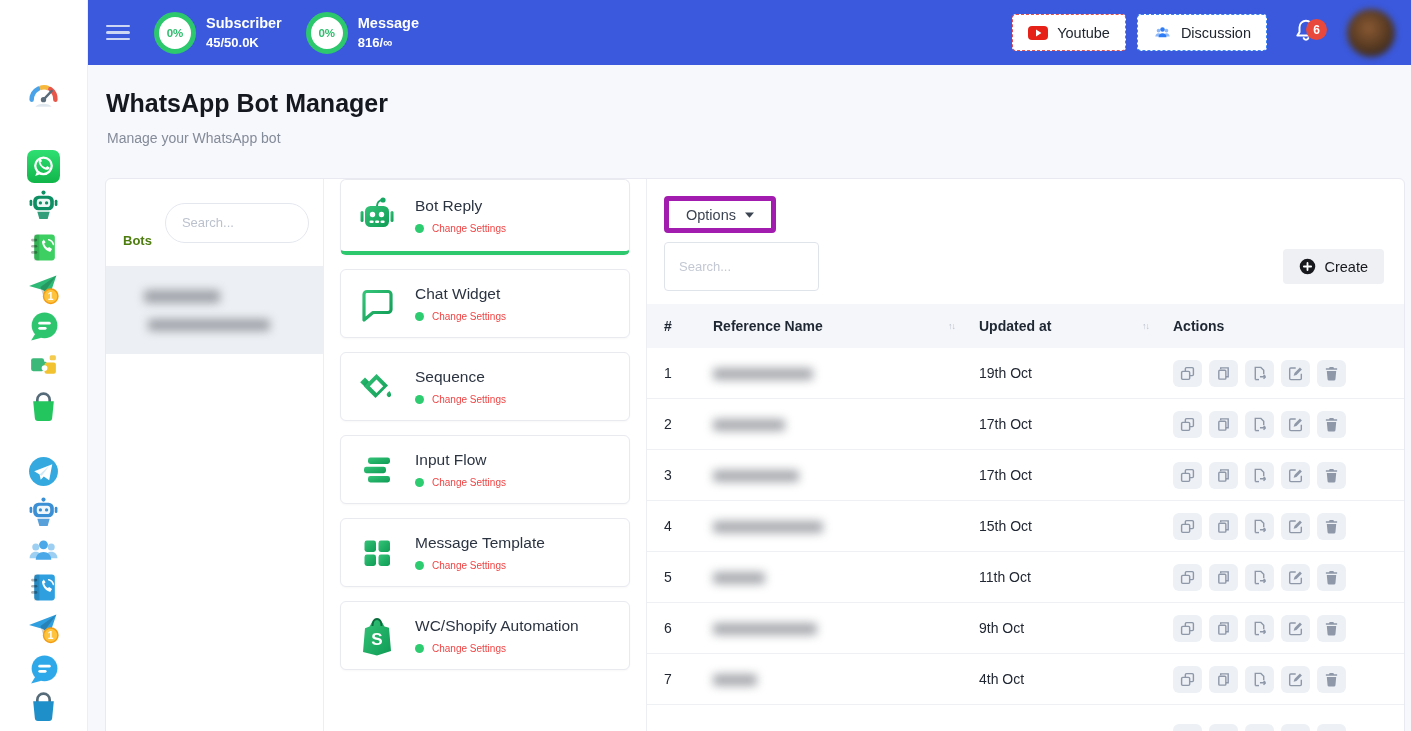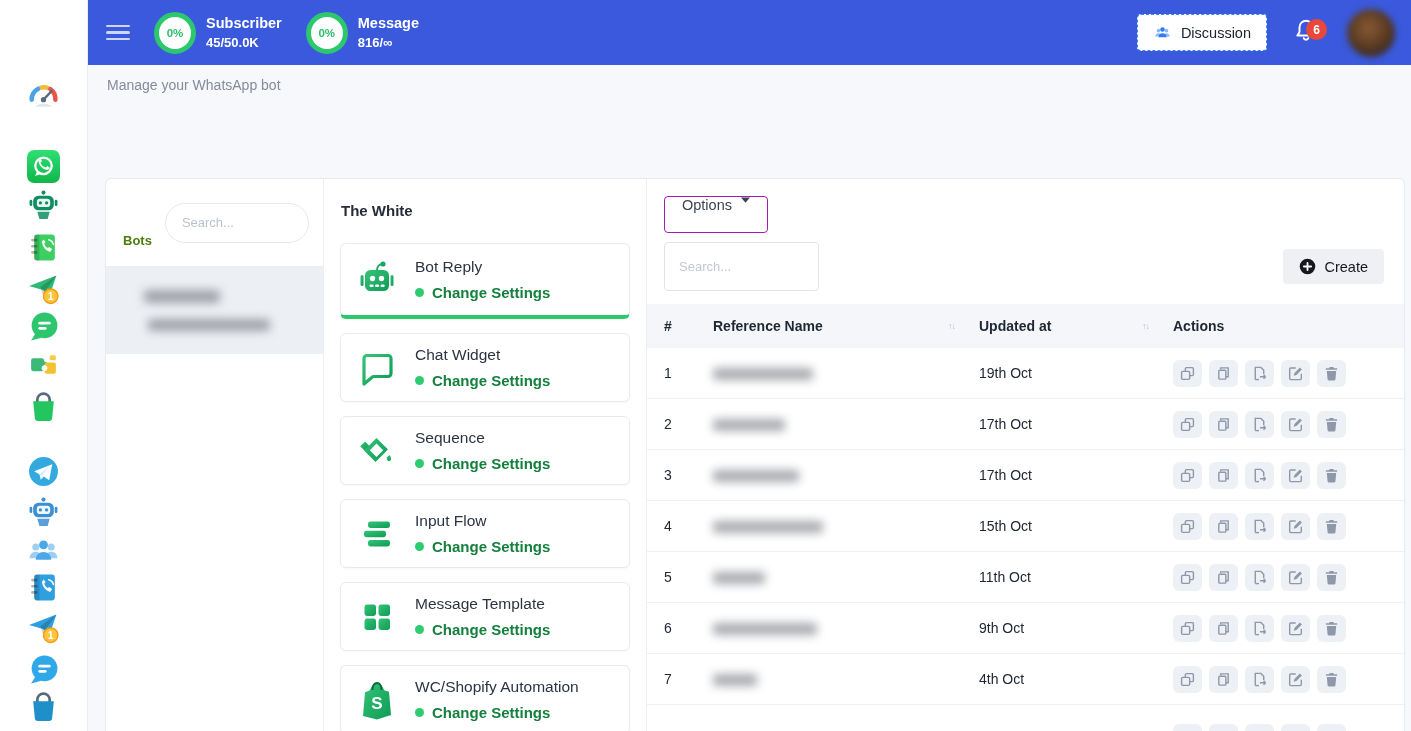--- a/index.html
+++ b/index.html
@@ -64,30 +64,30 @@
   .scard { border:1px solid #e9eaf0; border-radius:6px; background:#fff; height:69px;
            display:flex; align-items:center; padding:0 14px; margin-bottom:14px; cursor:pointer;
            box-shadow:0 1px 2px rgba(30,40,60,.03); }
   .scard.active { border-bottom:4px solid #2dc76d; height:76px; }
   .scard .cicon { width:44px; height:44px; flex-shrink:0; }
   .scard .cicon svg { width:100%; height:100%; }
   .ctxt { margin-left:16px; }
   .ctitle { font-size:15.5px; color:#2c3442; font-weight:500; }
   .clink { display:flex; align-items:center; gap:8px; margin-top:8px; }
   .cdot { width:9px; height:9px; border-radius:50%; background:#2ecc71; }
-  .clink a { font-size:15px; font-weight:bold; color:#15803d; text-decoration:none; }
+  .clink a { font-size:10px; font-weight:normal; color:#ef4444; text-decoration:none; }
 
   
   .col-table { flex:1; display:flex; flex-direction:column; }
   .ct-head { display:flex; justify-content:space-between; align-items:flex-start;
              padding:17px 20px 0 17px; }
   .ct-title { font-size:15px; font-weight:bold; color:#20262f; display:flex; align-items:center;
               gap:11px; padding-top:9px; }
-  .opt-btn { height:37px; border:1px solid #a21caf; background:#fff; border-radius:4px;
-             padding:0 17px; font-size:14.5px; color:#3c4452; display:flex; 
+  .opt-btn { height:37px; border:5px solid #a21caf; background:#fff; border-radius:4px;
+             padding:0 17px; font-size:14.5px; color:#3c4452; display:flex; align-items:center;
              gap:9px; cursor:pointer; font-family:inherit; }
   .ct-toolbar { display:flex; justify-content:space-between; align-items:center;
                 padding:9px 20px 13px 17px; }
   .tbl-search { width:155px; height:49px; border:1px solid #dfe3ea; border-radius:4px;
                 padding:0 14px; font-size:13px; outline:none; font-family:inherit; }
   .tbl-search::placeholder { color:#c3c8d2; }
   .create-btn { height:35px; background:#eef0f4; border:none; border-radius:4px; padding:0 16px;
                 font-size:14.5px; color:#16181d; display:flex; align-items:center; gap:8px;
                 cursor:pointer; font-family:inherit; }
   .thead, .trow { display:grid; grid-template-columns:49px 266px 194px 1fr;
@@ -326,55 +326,62 @@
 
   <div class="stat">
     <div class="ring">0%</div>
     <div class="stat-txt">
       <div class="stat-label">Message</div>
       <div class="stat-value">816/∞</div>
     </div>
   </div>
 
   <div class="top-right">
+    <button class="pill-btn yt">
+      <svg width="20" height="14" viewBox="0 0 20 14">
+        <rect width="20" height="14" rx="4" fill="#e62117"></rect>
+          <path d="M8 3.6l5.4 3.4L8 10.4z" fill="#fff"></path>
+      </svg>
+      <span>Youtube</span>
+    </button>
     <button class="pill-btn disc">
       <svg width="19" height="17" viewBox="0 0 32 32" style="color:#2e7cf6">
         <use href="#s-users"></use>
       </svg>
       <span>Discussion</span>
     </button>
     <div class="bell-wrap">
       <svg width="26" height="27" viewBox="0 0 24 24">
         <path d="M12 3a6 6 0 0 1 6 6v4.5l2 3.1H4l2-3.1V9a6 6 0 0 1 6-6z" fill="none" stroke="#fff" stroke-width="1.8" stroke-linejoin="round"></path>
         <path d="M9.8 19a2.3 2.3 0 0 0 4.4 0" fill="none" stroke="#fff" stroke-width="1.8" stroke-linecap="round"></path>
       </svg>
       <span class="badge">6</span>
     </div>
     <div class="avatar"></div>
   </div>
 </header>
 
 <main class="main">
+  <h1 class="page-title">WhatsApp Bot Manager</h1>
   <div class="page-sub">Manage your WhatsApp bot</div>
 
   <div class="board">
 
     <section class="col-bots">
       <div class="bots-head">
         <span class="bots-title">Bots</span>
         <input class="pill-search" type="text" placeholder="Search..." style="">
       </div>
       <div class="bot-item">
         <span class="redact" style="width:76px; height:13px; margin:6px 0 0 18px"></span>
         <span class="redact" style="width:122px; height:12px; margin:16px 0 6px 22px"></span>
       </div>
     </section>
 
     <section class="col-settings">
-      <div class="settings-title">The White</div>
 
       <div class="scard active">
         <span class="cicon"><svg>
               <use href="#c-robot"></use>
             </svg></span>
         <span class="ctxt">
           <span class="ctitle">Bot Reply</span>
           <span class="clink">
               <span class="cdot"></span>
             <a href="#">Change Settings</a>

